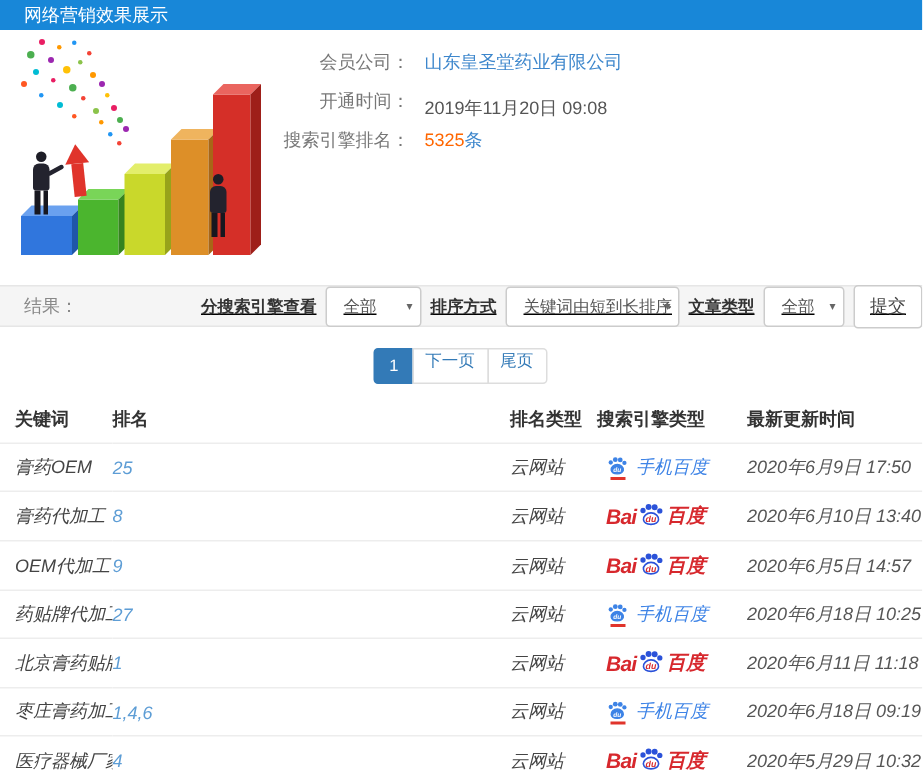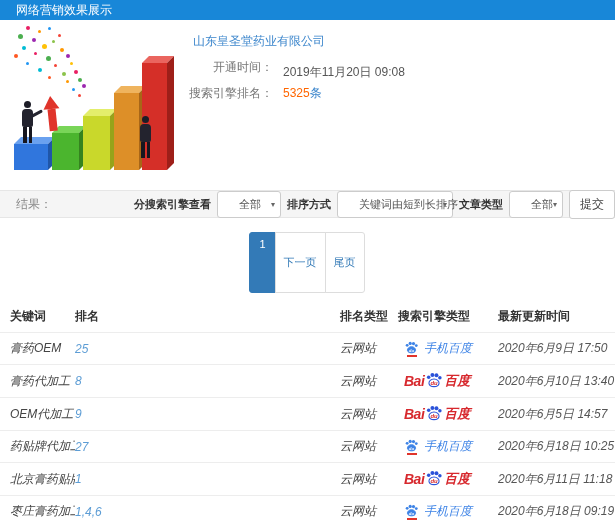--- a/index.html
+++ b/index.html
@@ -42,32 +42,32 @@
   .man .head { width:7px; height:7px; border-radius:50%; background:#1d1d27; margin:0 auto 1px; }
   .man .body { width:11px; height:18px; border-radius:4px 4px 2px 2px; background:#23232e; margin:0 auto; position:relative; }
   .man .arm { position:absolute; width:12px; height:3px; background:#23232e; border-radius:2px; top:3px; right:-10px; transform:rotate(-28deg); }
   .man .legs { display:flex; justify-content:center; gap:2px; }
   .man .legs i { width:3.5px; height:16px; background:#17171f; display:block; }
 
   
   .filterbar { height:28px; background:#f5f5f5; border-top:1px solid #e6e6e6; border-bottom:1px solid #e6e6e6;
     display:flex; align-items:center; padding-left:16px; }
   .result-label { color:#888; font-size:12px; }
-  .controls { margin-left:auto; display:flex; align-items:center; gap:6px; font-size:11px; }
+  .controls { margin-left:auto; display:flex; align-items:center; gap:6px; font-size:11px;text-decoration:underline; }
   .ctl-label { font-weight:bold; color:#333; }
   .select { position:relative; background:#fff; border:1px solid #ccc; border-radius:3px; color:#555;
-    padding:5px 16px 5px 21px; white-space:nowrap; cursor:pointer; }
+    padding:5px 16px 5px 11px; white-space:nowrap; cursor:pointer; }
   .select::after { content:"▾"; position:absolute; right:5px; top:50%; transform:translateY(-50%); font-size:8px; color:#666; }
   .sel-engine { width:64px; } .sel-sort { width:116px; } .sel-article { width:54px; }
   .submit-btn { background:#fff; border:1px solid #ccc; border-radius:3px; color:#444; font-size:12px;
     padding:5px 10px; cursor:pointer; font-family:inherit; }
 
   
   .pager { margin:14px 0 8px; display:flex; justify-content:center; font-size:11px; }
-  .page-btn { border:1px solid #ddd; background:#fff; color:#337ab7; padding:22px 8px; margin-left:-1px; cursor:pointer; }
+  .page-btn { border:1px solid #ddd; background:#fff; color:#337ab7; padding:0 8px; margin-left:-1px; cursor:pointer; }
   .page-btn.active { background:#337ab7; border-color:#337ab7; color:#fff; border-radius:3px 0 0 3px; padding:5px 9px; }
   .page-btn.last { border-radius:0 3px 3px 0; }
 
   
   table { width:100%; border-collapse:collapse; table-layout:fixed; font-size:12px; }
   th { text-align:left; font-weight:bold; color:#333; padding:7px 0; }
   td { padding:7px 0; border-top:1px solid #ededed; color:#444; overflow:hidden; white-space:nowrap;font-style:italic; }
   th:first-child, td:first-child { padding-left:10px; }
   .rank-cell { color:#5d9dd5; cursor:pointer; }
   .time-cell { color:#555; }
@@ -143,20 +143,21 @@
           <span class="dot" style="left: 66px; top: 46px; width: 4px; height: 4px; background: rgb(233, 30, 99);"></span>
           <span class="dot" style="left: 58px; top: 56px; width: 3px; height: 3px; background: rgb(255, 152, 0);"></span>
           <span class="dot" style="left: 70px; top: 54px; width: 4px; height: 4px; background: rgb(76, 175, 80);"></span>
           <span class="dot" style="left: 64px; top: 64px; width: 3px; height: 3px; background: rgb(33, 150, 243);"></span>
           <span class="dot" style="left: 74px; top: 60px; width: 4px; height: 4px; background: rgb(156, 39, 176);"></span>
           <span class="dot" style="left: 70px; top: 70px; width: 3px; height: 3px; background: rgb(244, 67, 54);"></span>
         </div>
     </div>
     <div class="fields">
       <div class="field-row">
+        <span class="field-label">会员公司：</span>
         <span class="field-value v-link">山东皇圣堂药业有限公司</span>
       </div>
       <div class="field-row">
         <span class="field-label">开通时间：</span>
         <span class="field-value v-plain">2019年11月20日 09:08</span>
       </div>
       <div class="field-row">
         <span class="field-label">搜索引擎排名：</span>
         <span class="field-value v-orange">5325</span>
         <span class="v-suffix">条</span>

